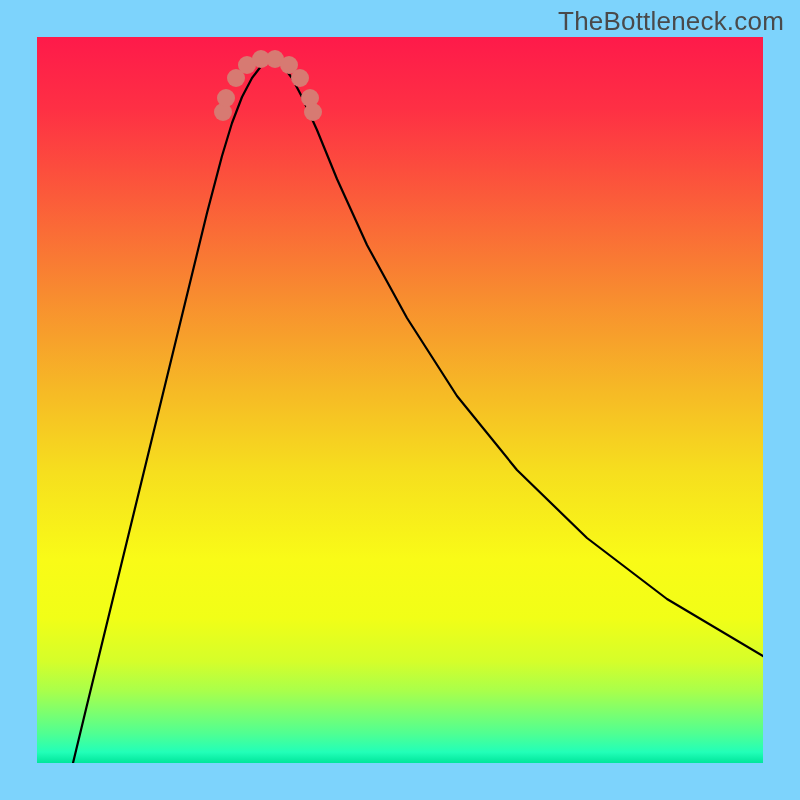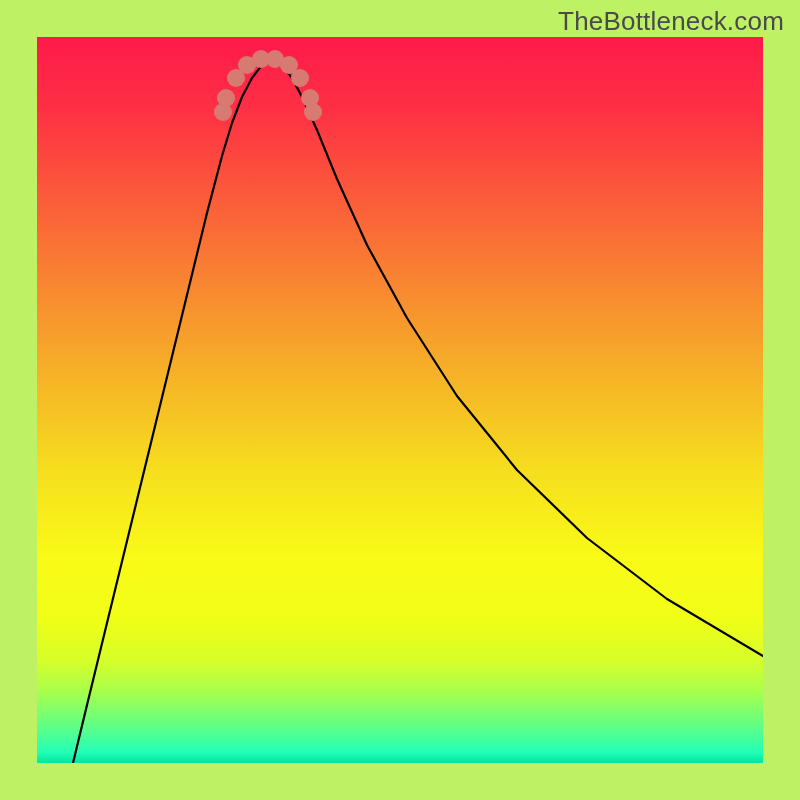--- a/index.html
+++ b/index.html
@@ -10,21 +10,21 @@
     overflow: hidden;
     background: #000;
     font-family: Arial, Helvetica, sans-serif;
   }
   .frame {
     position: absolute;
     left: 0;
     top: 0;
     width: 800px;
     height: 800px;
-    background: #bef264;
+    background: #7dd3fc;
   }
   .plot-area {
     position: absolute;
     left: 37px;
     top: 37px;
     width: 726px;
     height: 726px;
     overflow: hidden;
   }
   .gradient {

